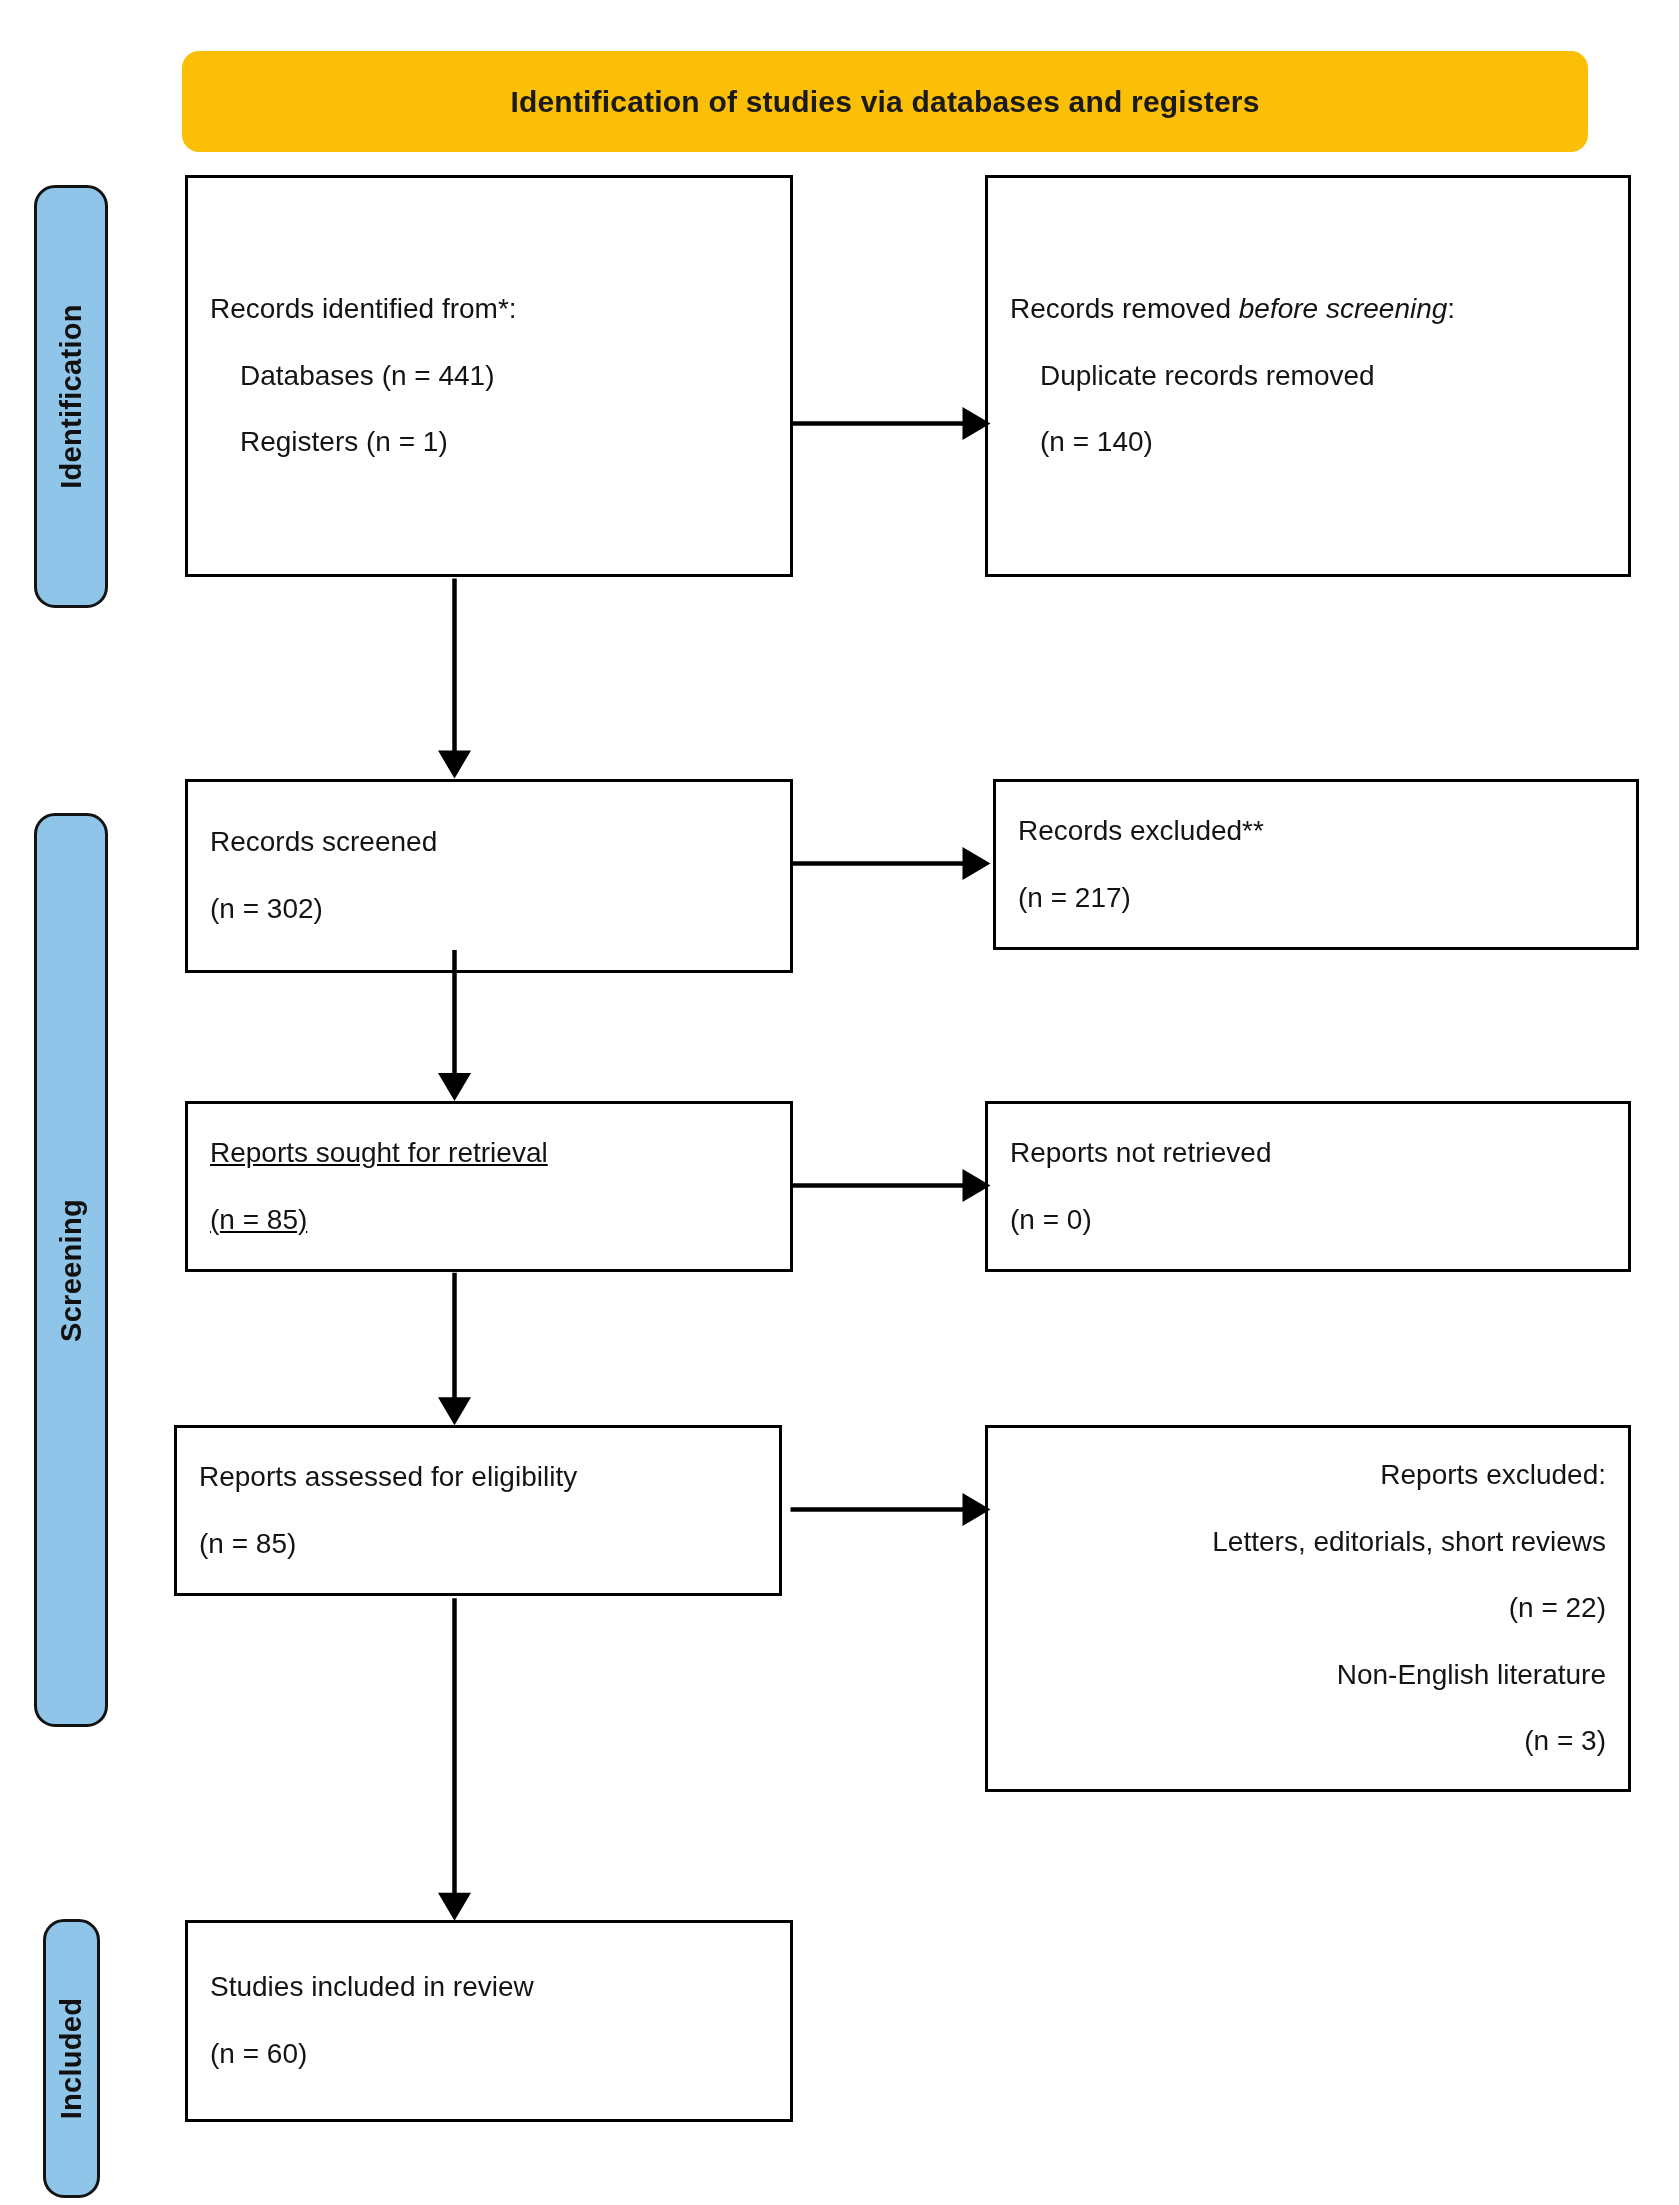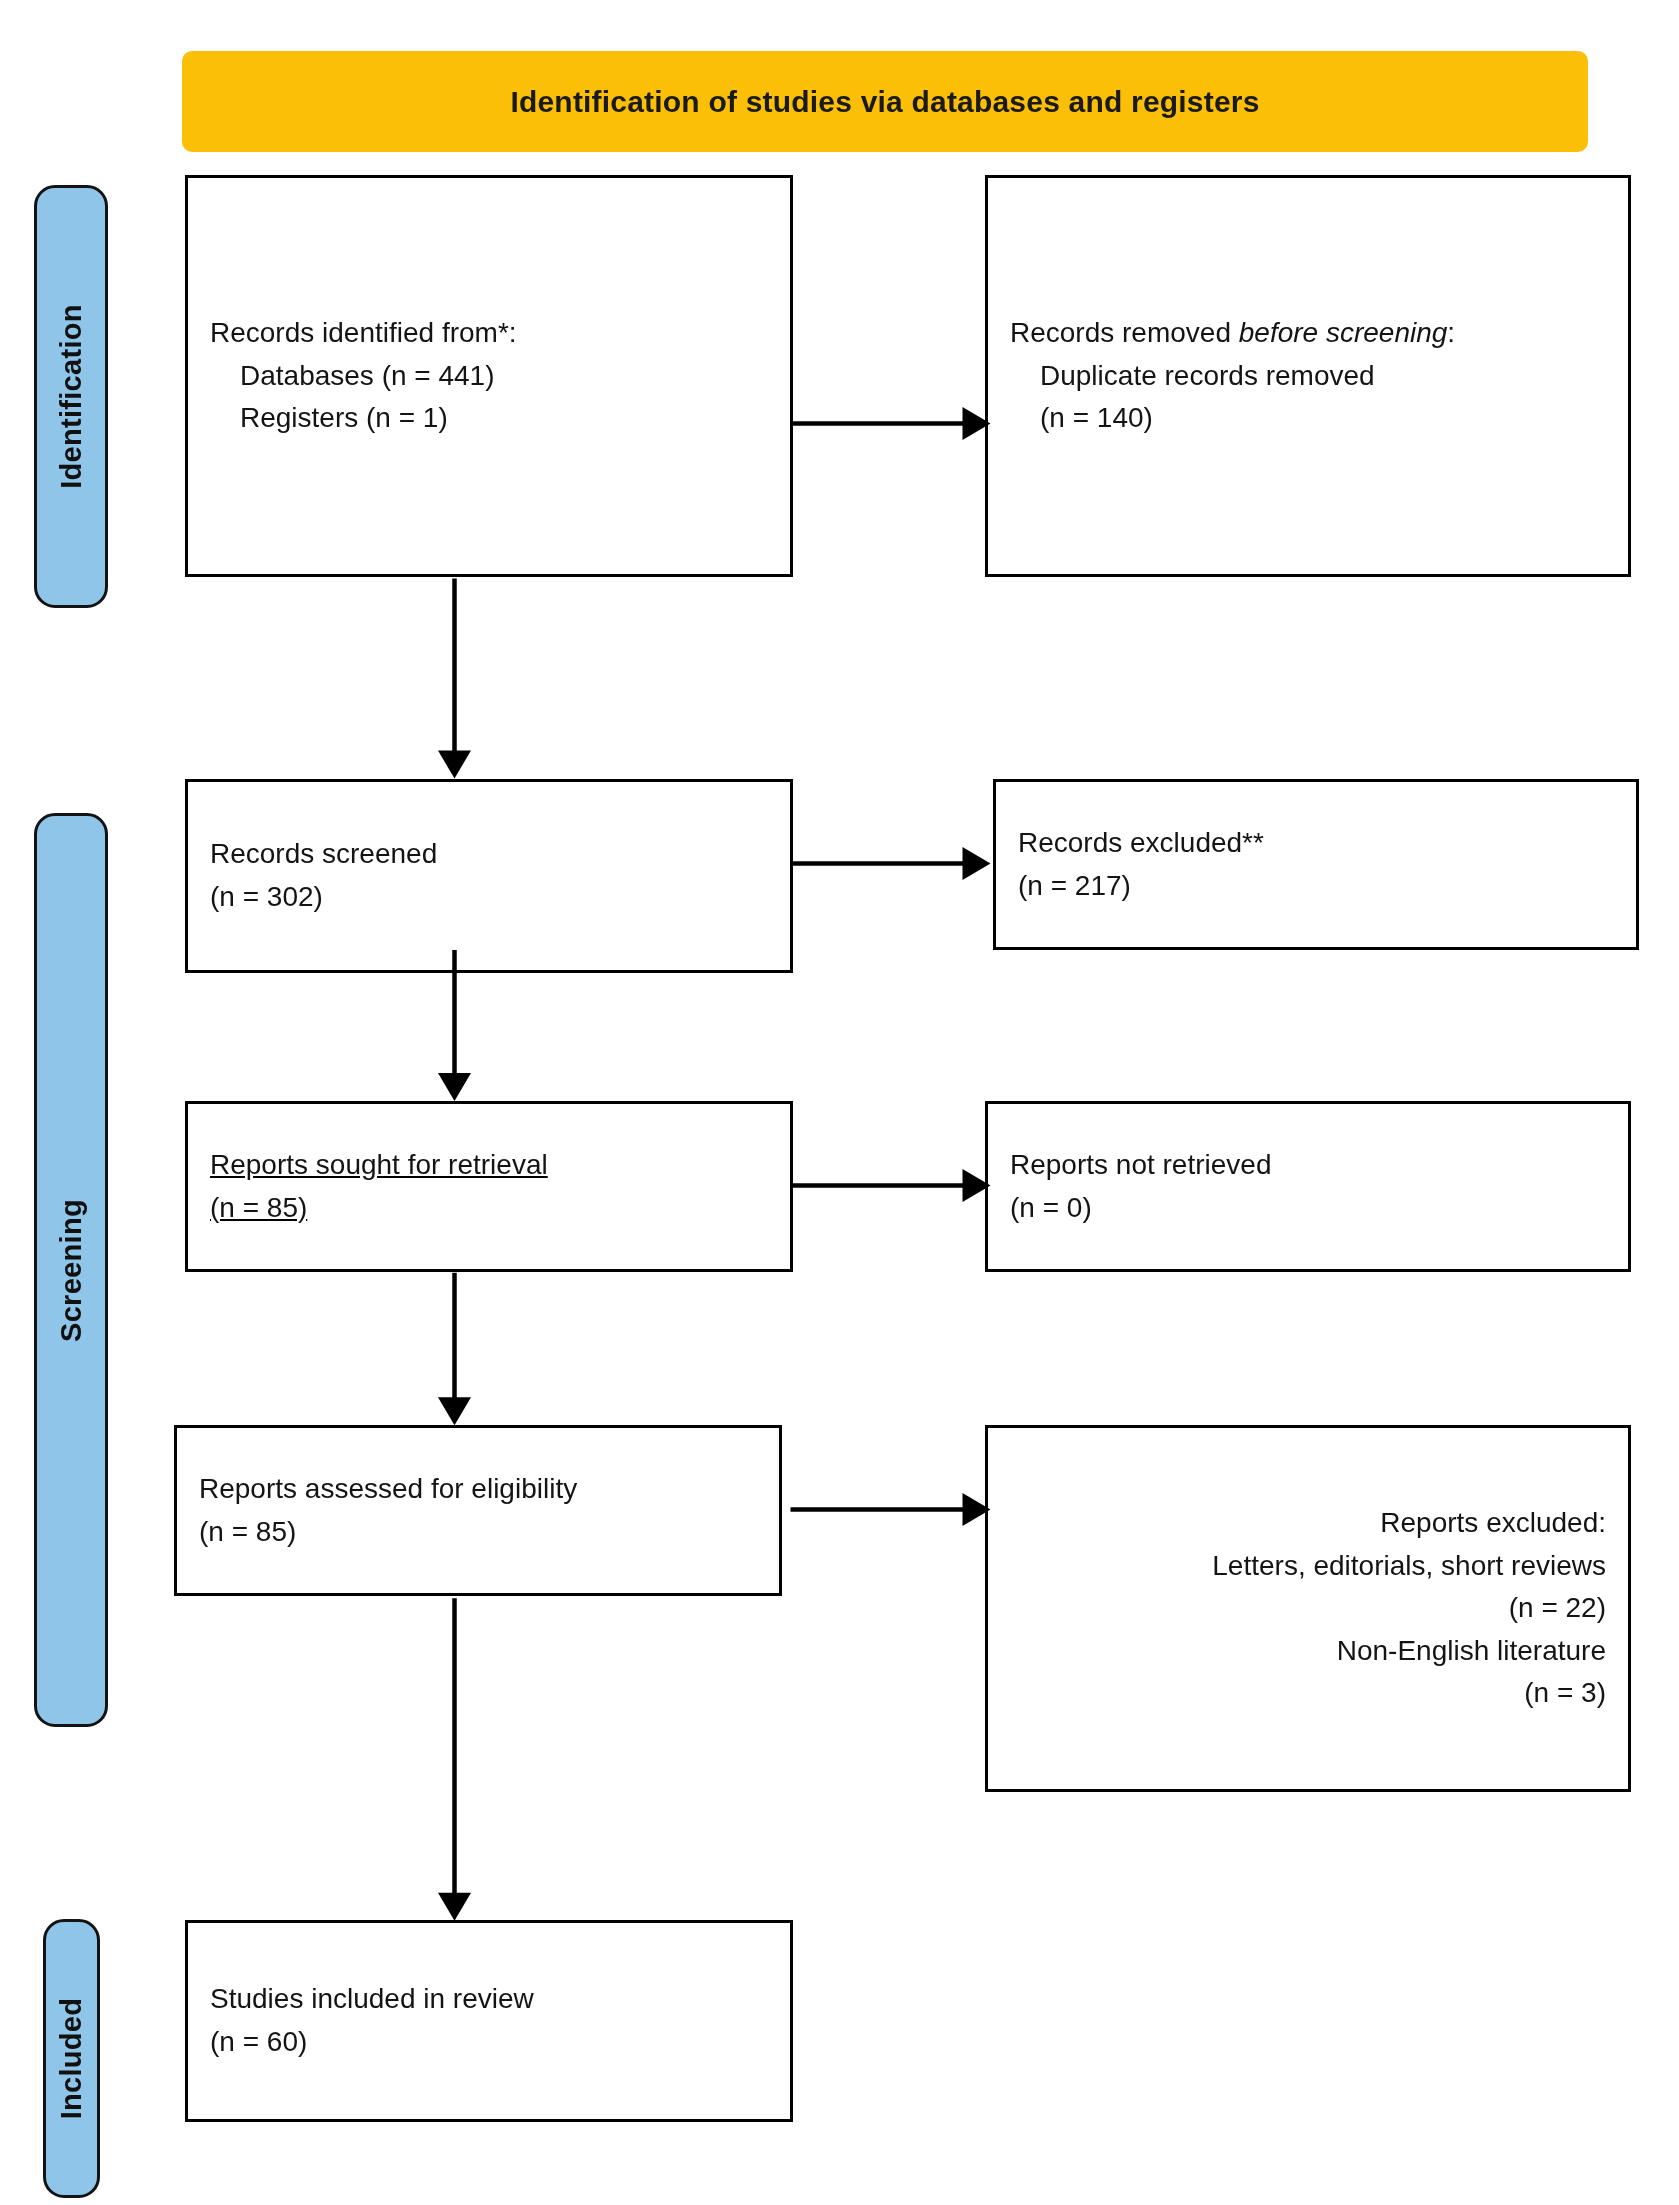--- a/index.html
+++ b/index.html
@@ -19,21 +19,21 @@
   }
 
   
   .header-band {
     position: absolute;
     left: 182px;
     top: 51px;
     width: 1406px;
     height: 101px;
     background: #fcbf08;
-    border-radius: 10px;
+    border-radius: 17px;
     box-sizing: border-box;
     display: flex;
     align-items: center;
     justify-content: center;
   }
   .header-band .title {
     font-size: 30px;
     font-weight: 700;
     color: #1a1a1a;
     letter-spacing: 0.2px;
@@ -67,20 +67,21 @@
   
   .flow-box {
     position: absolute;
     background: #ffffff;
     border: 3.5px solid #000000;
     box-sizing: border-box;
     padding: 0 22px;
     display: flex;
     flex-direction: column;
     justify-content: center;
+    gap: 24px;
   }
   .flow-box .line {
     font-size: 28px;
     line-height: 1.52;
     color: #141414;
     white-space: nowrap;
   }
   .flow-box .line.indent { padding-left: 30px; }
   .flow-box .line .em { font-style: italic; }
 

